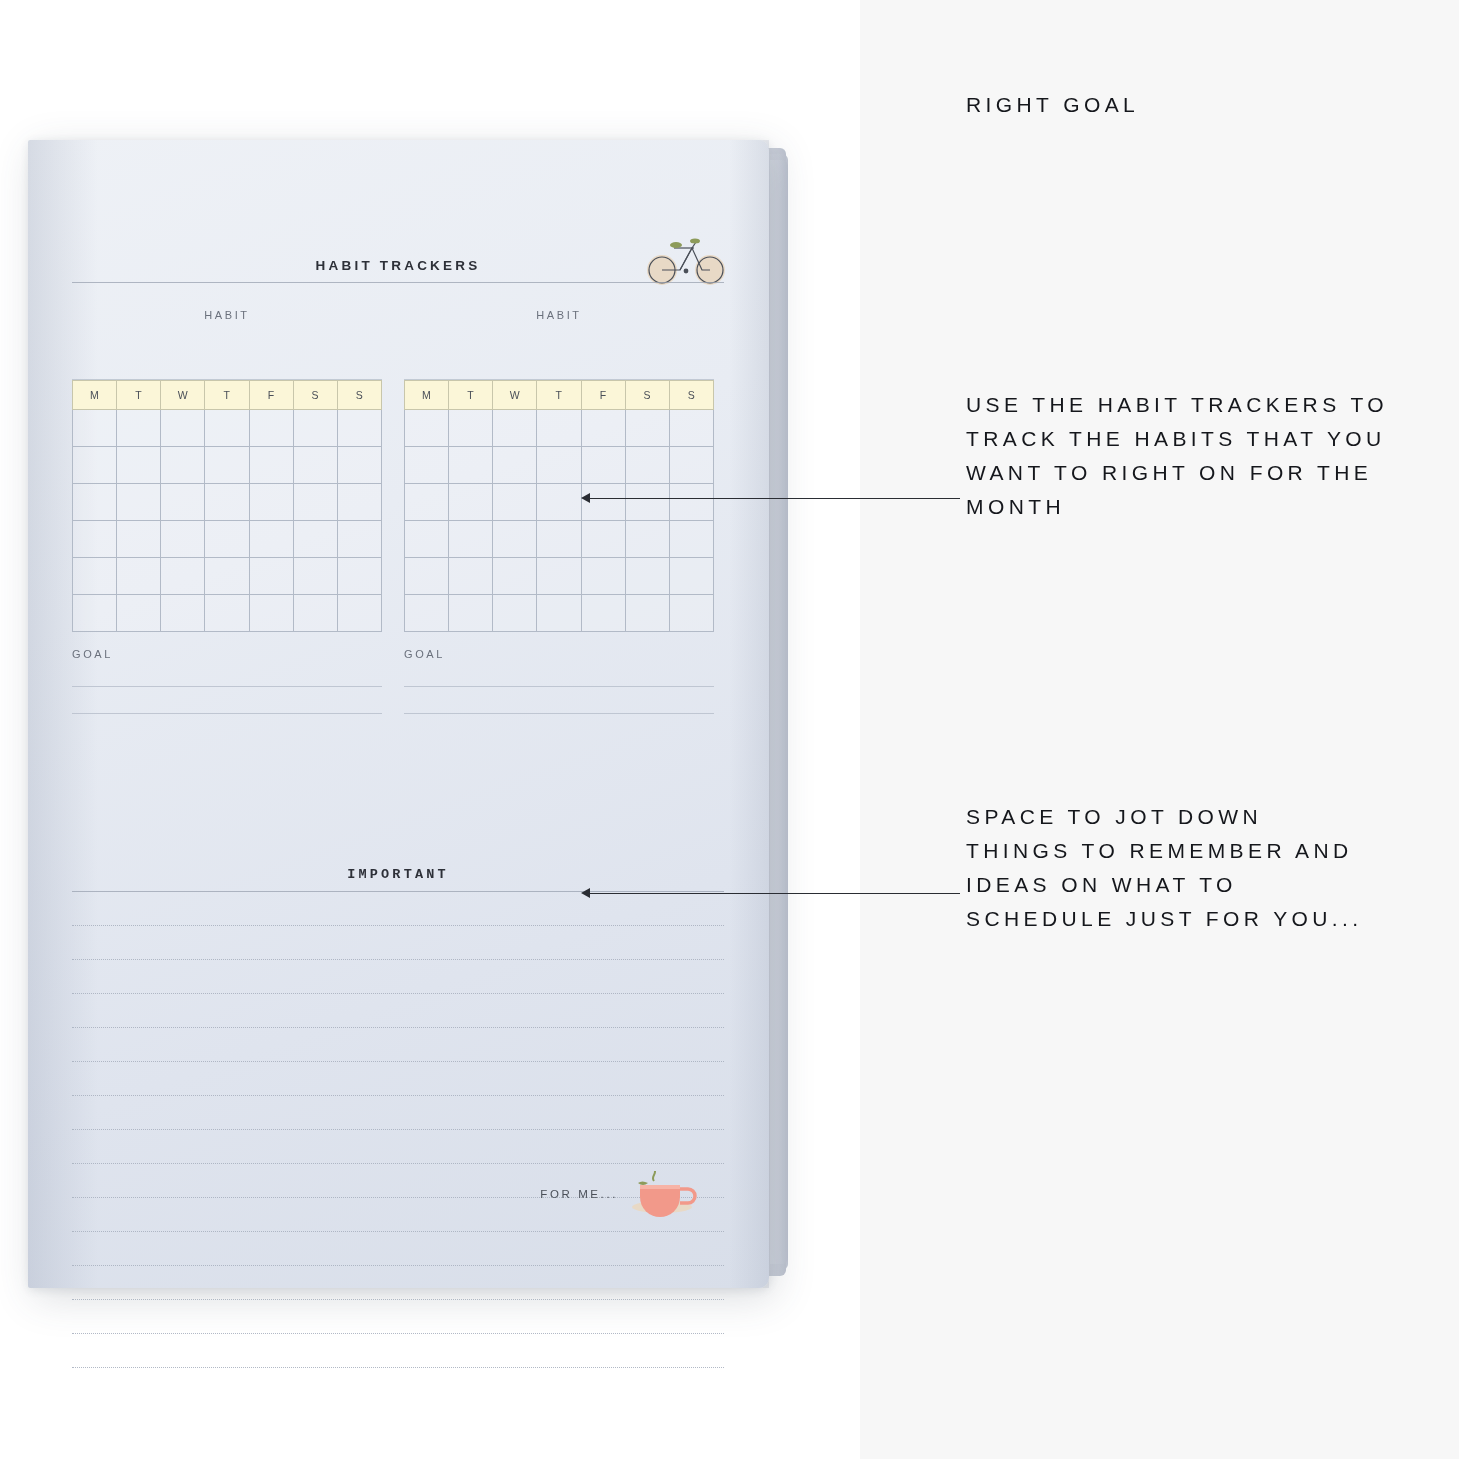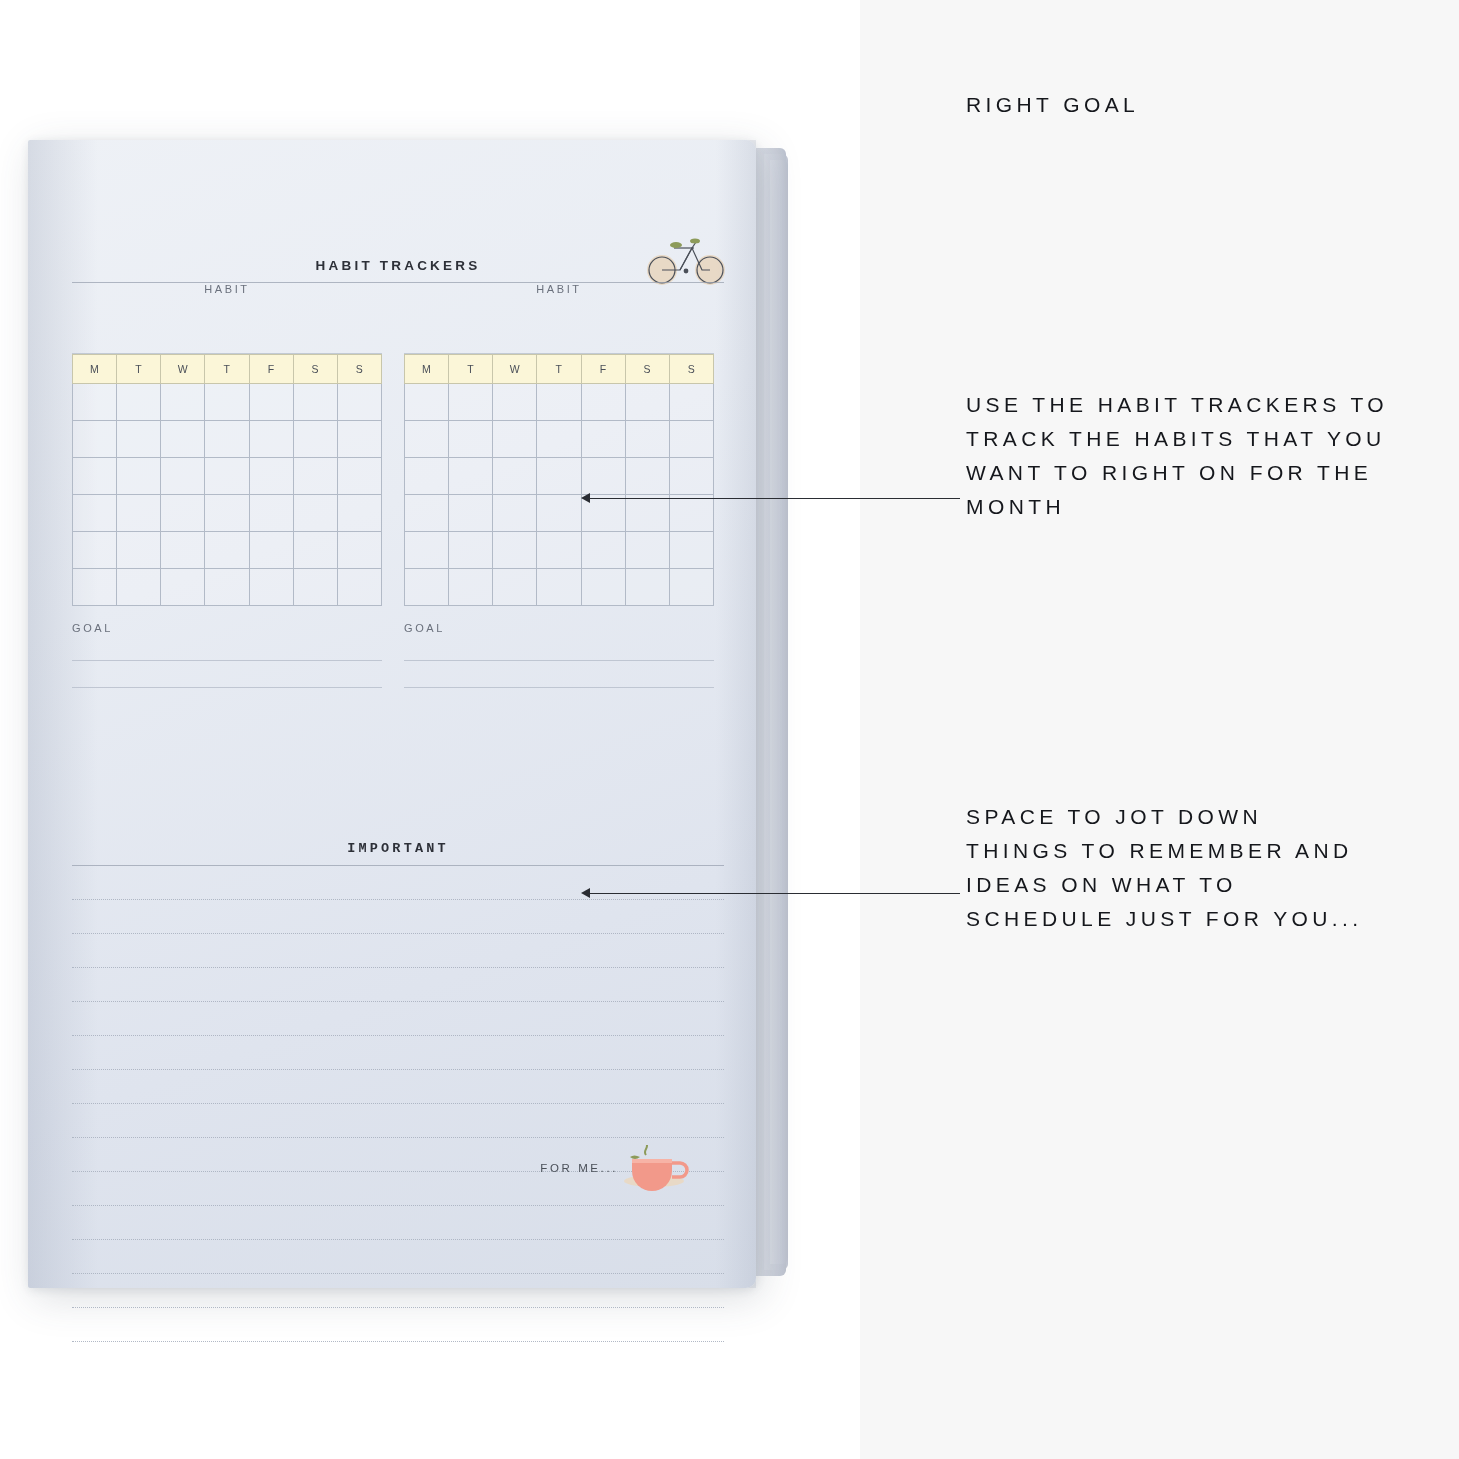--- a/index.html
+++ b/index.html
@@ -49,20 +49,21 @@
 
   #page {
     position: absolute;
     left: 28px;
     top: 140px;
     width: 728px;
     height: 1148px;
     background: linear-gradient(160deg, #eef1f6 0%, #e8ecf3 35%, #dfe4ee 70%, #d8dee9 100%);
     border-radius: 2px 10px 10px 2px;
     box-shadow: 6px 10px 40px rgba(60,70,90,.18), 1px 2px 10px rgba(60,70,90,.12);
+    padding-left: 13px;
   }
   
   #page::before {
     content: "";
     position: absolute;
     left: 0; top: 0; bottom: 0;
     width: 70px;
     background: linear-gradient(90deg, rgba(150,160,180,.28) 0%, rgba(150,160,180,0) 100%);
     border-radius: 2px 0 0 2px;
     pointer-events: none;
@@ -173,25 +174,25 @@
   
   #important-area { position: relative; }
   .dotted-line {
     height: 0;
     border-top: 1px dotted #aab2c0;
     margin-top: 33px;
     opacity: .9;
   }
   #for-me {
     position: absolute;
-    right: 22px;
+    right: 14px;
     top: 246px;
     display: flex;
     align-items: center;
-    gap: 2px;
+    gap: 10px;
   }
   #for-me .for-me-text {
     font-size: 11.5px;
     letter-spacing: 2.6px;
     color: #4a4f58;
   }
 
   
   .anno {
     position: absolute;
@@ -242,21 +243,21 @@
           <path d="M40 40 L52 18" fill="none" stroke="#4a4f58" stroke-width="1.2"></path>
           <path d="M34 18 L54 18" stroke="#4a4f58" stroke-width="1.2"></path>
           <path d="M52 18 L56 12" stroke="#4a4f58" stroke-width="1.2"></path>
           <ellipse cx="36" cy="15" rx="6" ry="3" fill="#8d9b5a"></ellipse>
           <ellipse cx="55" cy="11" rx="5" ry="2.5" fill="#8d9b5a"></ellipse>
           <circle cx="46" cy="41" r="2.4" fill="#4a4f58"></circle>
         </svg>
       </div>
       <div class="rule"></div>
 
-      <div id="habit-area" style="height:420px; ">
+      <div id="habit-area" style="height:420px; margin-top:26px;">
 
         <div class="habit-col" id="habit-col-1">
           <div class="label-small">HABIT</div>
           <div class="rule-light" style="margin-top:58px;"></div>
           <table class="tracker">
             <tbody>
                 <tr>
               <th>M</th>
               <th>T</th>
               <th>W</th>

